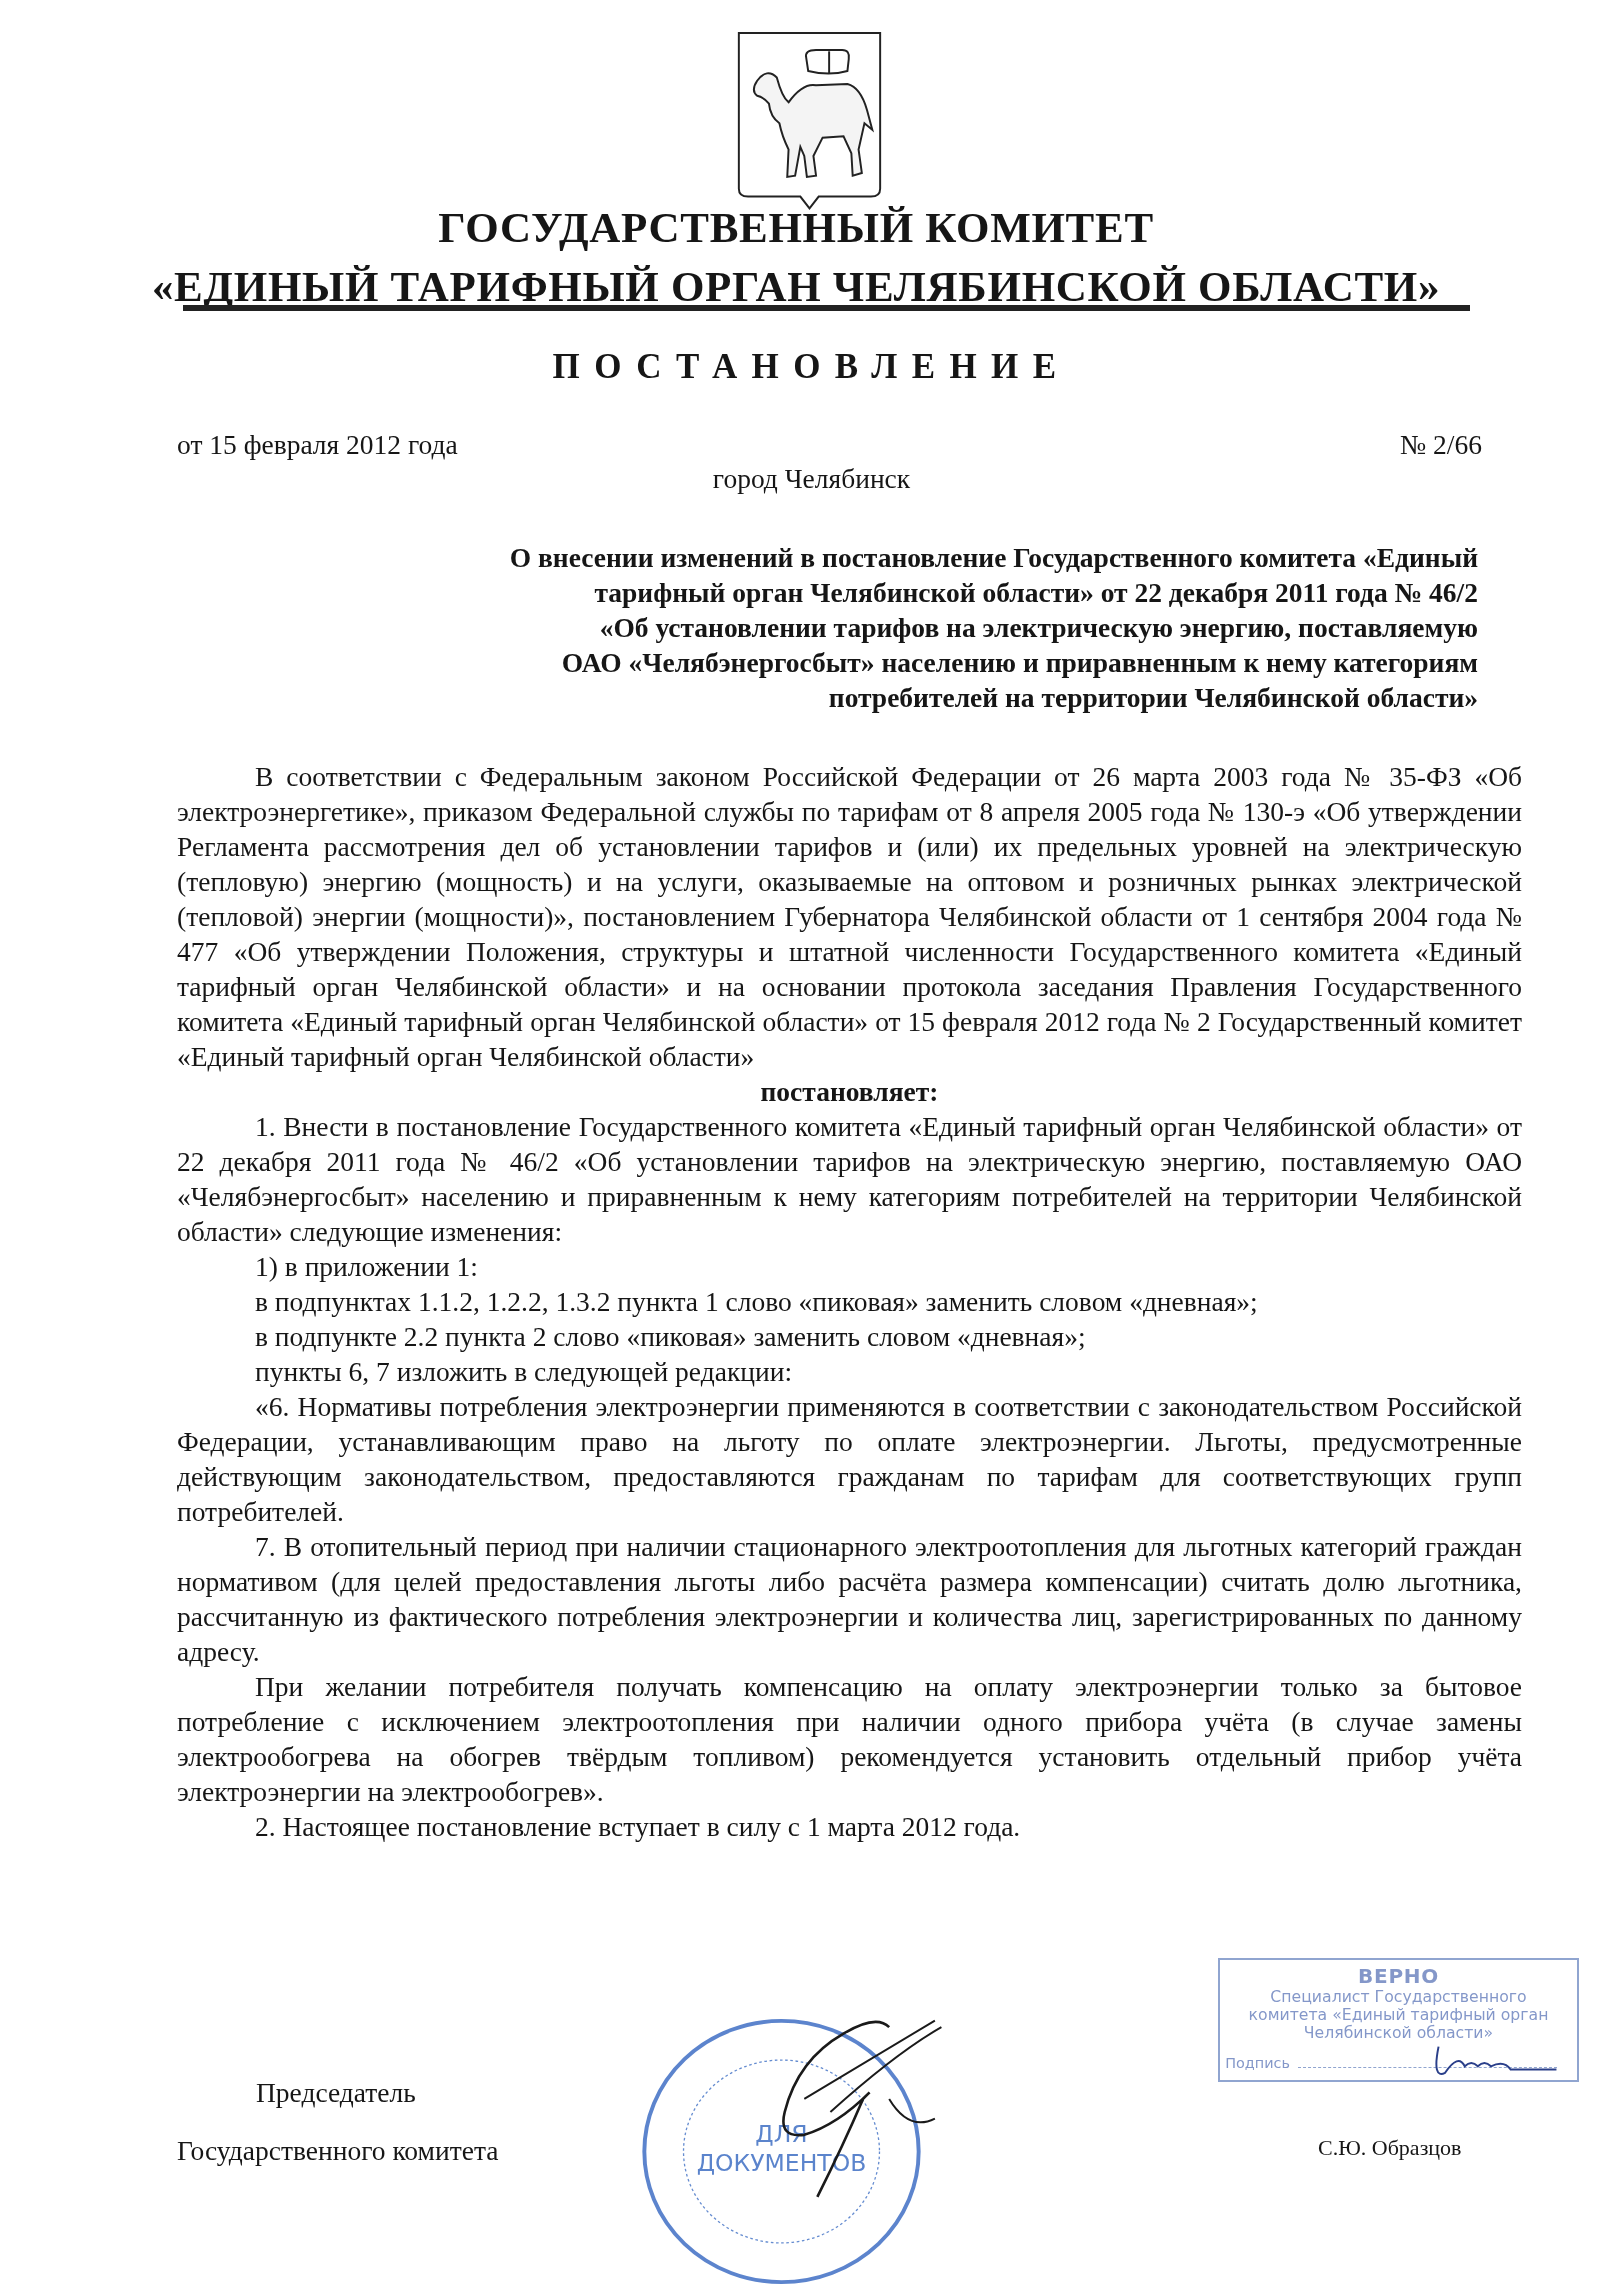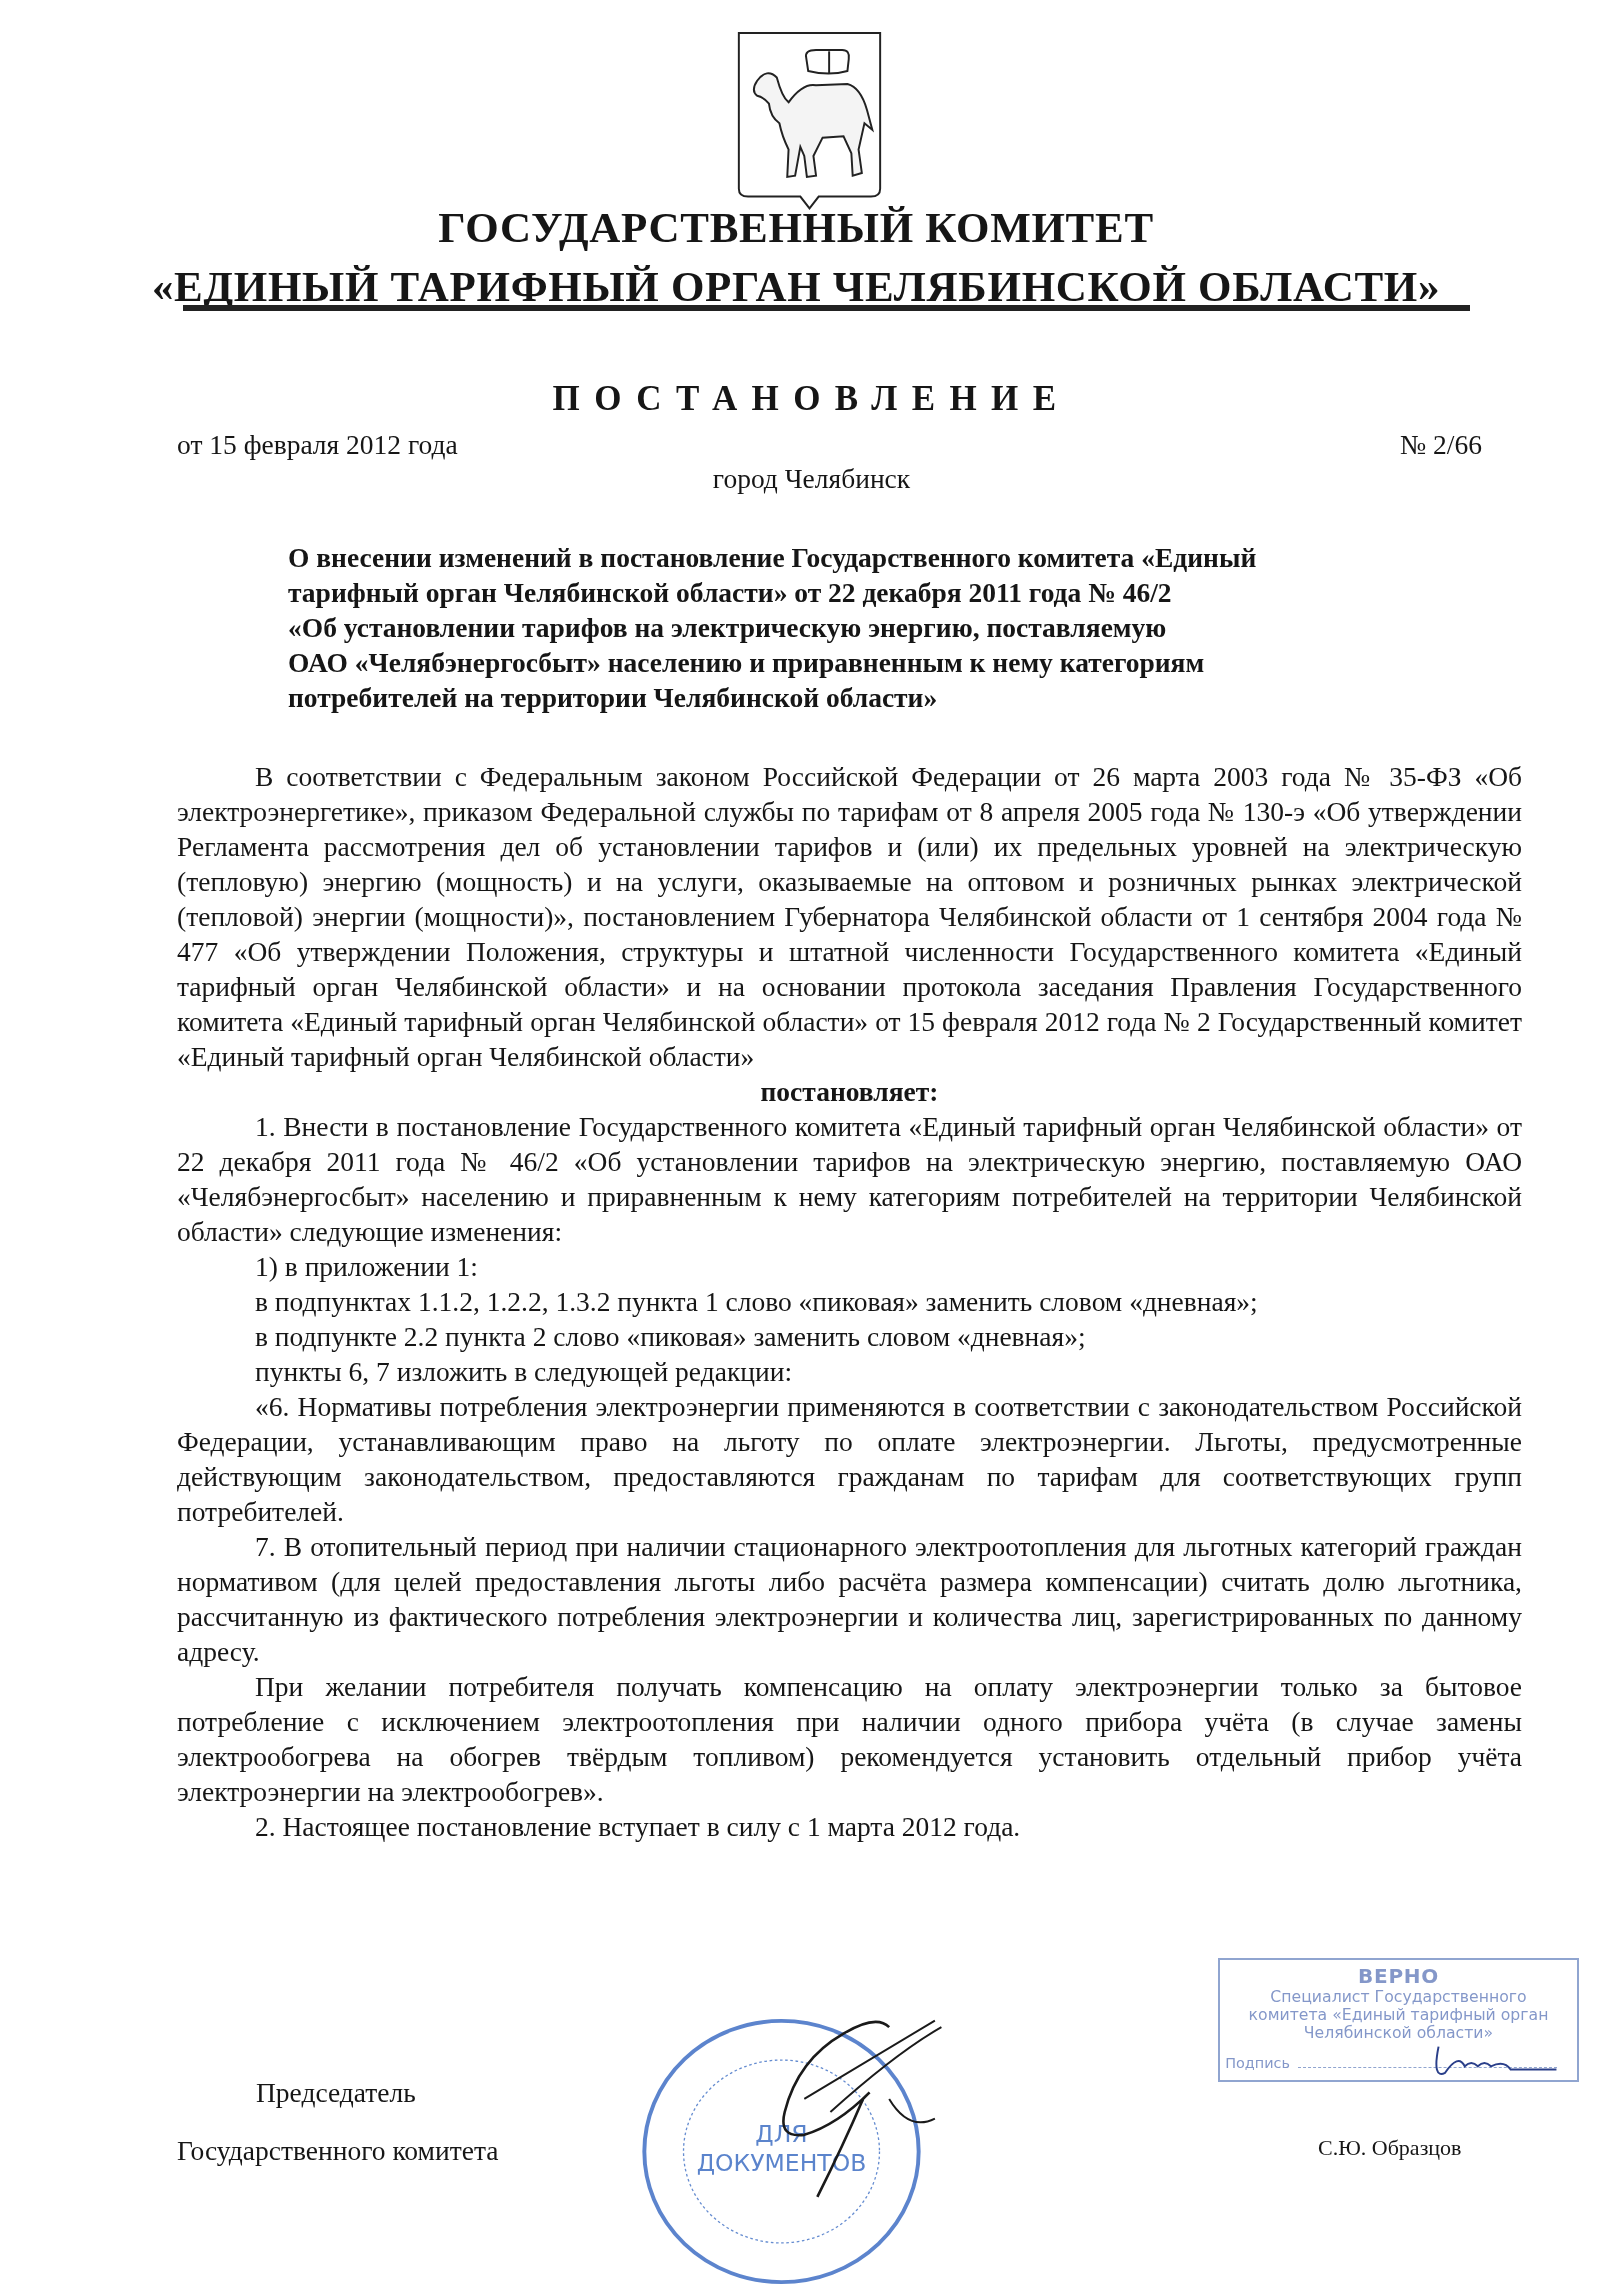--- a/index.html
+++ b/index.html
@@ -4,25 +4,25 @@
 <style>
   html, body { margin:0; padding:0; background:#ffffff; }
   body { width:1623px; height:2295px; position:relative; overflow:hidden; color:#161616;
          font-family:"Liberation Serif", "DejaVu Serif", serif; }
   .abs { position:absolute; }
   .emblem { left:731px; top:25px; width:157px; height:190px; }
   .h1 { left:0; width:1592px; text-align:center; font-weight:bold; font-size:43px; letter-spacing:0.7px; }
   .h1a { top:203px; }
   .h1b { top:262px; }
   .rule { left:183px; width:1287px; top:305px; height:5.9px; background:#222; }
-  .doctype { left:0; width:1623px; top:347px; text-align:center; font-weight:bold; font-size:35px; letter-spacing:14.4px;margin-top:32px; }
+  .doctype { left:0; width:1623px; top:347px; text-align:center; font-weight:bold; font-size:35px; letter-spacing:14.4px; }
   .date { left:177px; top:429px; font-size:27.5px; }
   .num { left:1400px; top:429px; font-size:27.5px; }
   .city { left:0; width:1623px; top:463px; text-align:center; font-size:27.5px; }
-  .title { left:288px; width:1190px; top:540px; text-align:left; font-weight:bold; font-size:27.5px; line-height:35px; }
+  .title { left:288px; width:1190px; top:540px; text-align:right; font-weight:bold; font-size:27.5px; line-height:35px; }
   .body { left:177px; width:1345px; top:759px; font-size:27.5px; line-height:35px; }
   .body p { margin:0; text-align:justify; text-indent:78px; }
   .body p.c { text-align:center; text-indent:0; font-weight:bold; }
   .body p.left { text-align:left; }
   .sig1 { left:256px; top:2077px; font-size:27.5px; }
   .sig2 { left:177px; top:2135px; font-size:27.5px; }
   .sig3 { left:1318px; top:2135px; font-size:22px; }
   .verno { left:1218px; top:1958px; width:361px; height:124px; border:2px solid #7d96c8; color:#6f86c0;
            font-family:"DejaVu Sans", sans-serif; text-align:center; box-sizing:border-box; opacity:0.85; }
   .verno .v1 { font-size:20px; font-weight:bold; margin-top:3.9px; letter-spacing:0.7px; }

